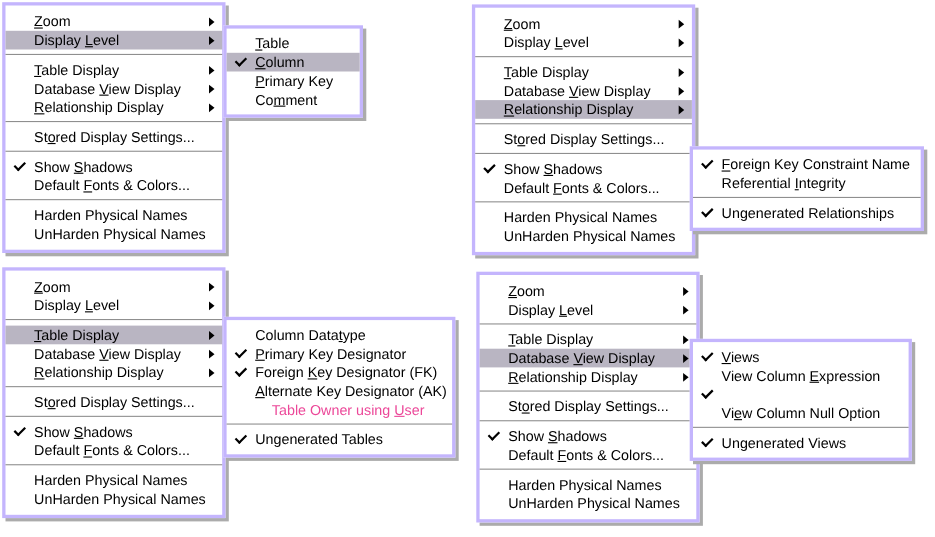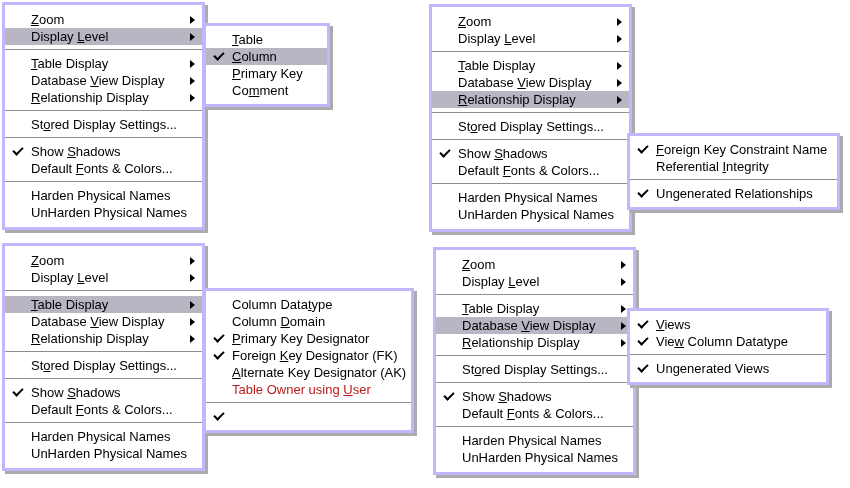--- a/index.html
+++ b/index.html
@@ -15,21 +15,21 @@
     border:3px solid #c4b5fd;
     box-shadow:3px 3px 0 #ababab;
     padding:6px 0;
   }
   .menu.sub { padding:5px 0; z-index:5; }
   .menu-item {
     height:17px; display:flex; align-items:center;
     white-space:nowrap; cursor:default;
   }
   .menu-item.hl { background:#b9b5c2; }
-  .menu-item.disabled { color:#b91c1c; }
+  .menu-item.disabled { color:#ec4899;text-align:center; }
   .gutter {
     flex:0 0 26px; width:26px; display:flex;
     align-items:center; justify-content:center;
   }
   .check {
     width:8px; height:4px; margin-bottom:3px;
     border-left:2px solid #000; border-bottom:2px solid #000;
     transform:rotate(-45deg);
   }
   .label { flex:1 1 auto; padding-right:10px; }
@@ -305,24 +305,20 @@
       </span>
       <span class="label">Un<u>g</u>enerated Relationships</span>
     </div>
   </div>
 <div id="sub-bl" class="menu sub">
     <div class="menu-item">
       <span class="gutter"></span>
       <span class="label">Column Data<u>t</u>ype</span>
     </div>
     <div class="menu-item">
-      <span class="gutter"></span>
-      <span class="label">Column <u>D</u>omain</span>
-    </div>
-    <div class="menu-item">
       <span class="gutter">
         <span class="check"></span>
       </span>
       <span class="label"><u>P</u>rimary Key Designator</span>
     </div>
     <div class="menu-item">
       <span class="gutter">
         <span class="check"></span>
       </span>
       <span class="label">Foreign <u>K</u>ey Designator (FK)</span>
@@ -333,34 +329,42 @@
     </div>
     <div class="menu-item disabled">
       <span class="gutter"></span>
       <span class="label">Table Owner using <u>U</u>ser</span>
     </div>
     <div class="sep"></div>
     <div class="menu-item">
       <span class="gutter">
         <span class="check"></span>
       </span>
+      <span class="label">Un<u>g</u>enerated Tables</span>
     </div>
   </div>
 <div id="sub-br" class="menu sub">
     <div class="menu-item">
       <span class="gutter">
         <span class="check"></span>
       </span>
       <span class="label"><u>V</u>iews</span>
     </div>
     <div class="menu-item">
-      <span class="gutter">
-        <span class="check"></span>
-      </span>
-      <span class="label">Vie<u>w</u> Column Datatype</span>
+      <span class="gutter"></span>
+      <span class="label">View Column <u>E</u>xpression</span>
+    </div>
+    <div class="menu-item">
+      <span class="gutter">
+        <span class="check"></span>
+      </span>
+    </div>
+    <div class="menu-item">
+      <span class="gutter"></span>
+      <span class="label">Vi<u>e</u>w Column Null Option</span>
     </div>
     <div class="sep"></div>
     <div class="menu-item">
       <span class="gutter">
         <span class="check"></span>
       </span>
       <span class="label">Un<u>g</u>enerated Views</span>
     </div>
   </div>
 

